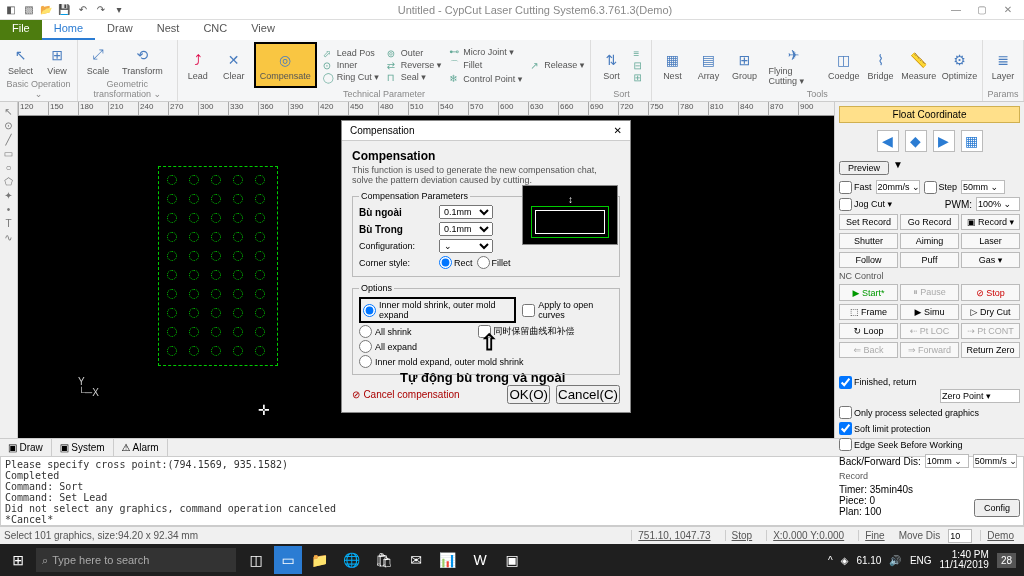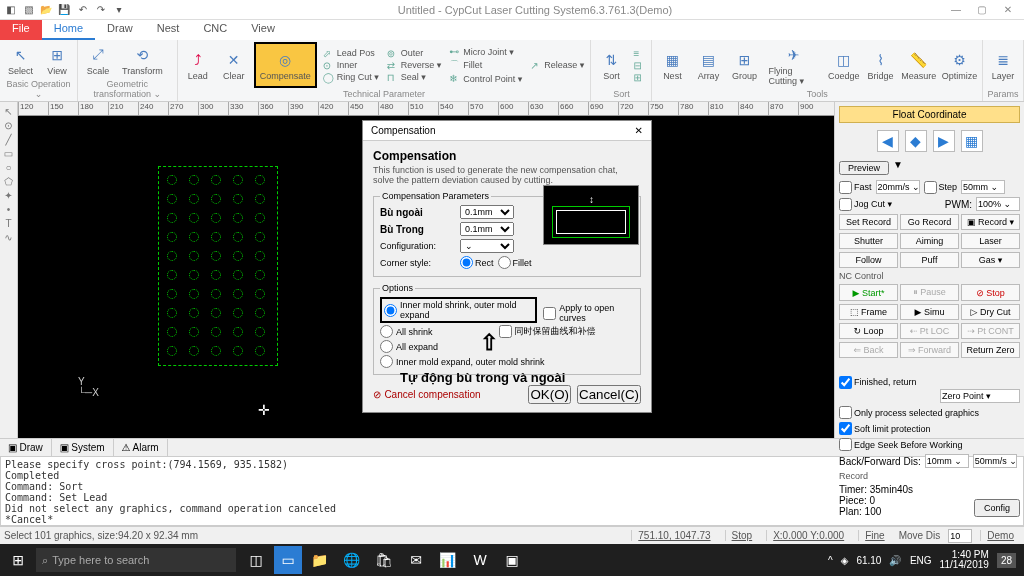--- a/index.html
+++ b/index.html
@@ -9,21 +9,21 @@
 .titlebar { height: 20px; background: #fff; display: flex; align-items: center; border-bottom: 1px solid #ddd; }
 .titlebar .qat { display: flex; gap: 4px; padding: 0 4px; }
 .titlebar .qat span { width: 14px; height: 14px; display: inline-flex; align-items: center; justify-content: center; font-size: 10px; color: #555; }
 .titlebar .title { flex: 1; text-align: center; color: #888; font-size: 11px; }
 .titlebar .winbtns { display: flex; gap: 2px; padding: 0 4px; }
 .titlebar .winbtns span { width: 24px; text-align: center; color: #888; font-size: 10px; }
 
 
 .tabs { height: 20px; display: flex; background: #fff; }
 .tabs .tab { padding: 2px 12px; font-size: 11px; color: #555; cursor: pointer; }
-.tabs .tab.file { background: #ef4444; color: #fff; }
+.tabs .tab.file { background: #4d7c0f; color: #fff; }
 .tabs .tab.active { border-bottom: 2px solid #2b7cd3; color: #2b7cd3; }
 
 
 .ribbon { height: 62px; background: #f5f6f7; border-bottom: 1px solid #ccc; display: flex; }
 .rgroup { border-right: 1px solid #ddd; padding: 2px 4px; display: flex; flex-direction: column; }
 .rgroup .items { display: flex; gap: 4px; flex: 1; }
 .rgroup .label { text-align: center; font-size: 9px; color: #888; padding-top: 1px; }
 .rbtn { display: flex; flex-direction: column; align-items: center; justify-content: center; padding: 2px 4px; cursor: pointer; min-width: 32px; }
 .rbtn .icon { width: 20px; height: 20px; display: flex; align-items: center; justify-content: center; font-size: 14px; color: #4a7dbf; }
 .rbtn .cap { font-size: 9px; color: #555; margin-top: 1px; }
@@ -48,21 +48,21 @@
 .rightpanel .hdr { background: #ffe08a; text-align: center; padding: 2px; font-size: 10px; border: 1px solid #d0b050; }
 .rightpanel .arrows { display: flex; justify-content: center; gap: 6px; padding: 4px 0; }
 .rightpanel .arrows .ar { width: 22px; height: 22px; background: #fff; border: 1px solid #bbb; display: flex; align-items: center; justify-content: center; color: #2b7cd3; font-size: 14px; }
 .rightpanel .row { display: flex; gap: 4px; align-items: center; }
 .btnrow { display: flex; gap: 2px; }
 .btnrow button { flex: 1; font-size: 9px; padding: 2px 0; background: #f8f8f8; border: 1px solid #bbb; cursor: pointer; }
 .inp { width: 44px; font-size: 9px; border: 1px solid #bbb; padding: 1px; }
 .cb { display: flex; align-items: center; gap: 2px; font-size: 9px; }
 
 
-.dialog { position: absolute; left: 362px; top: 120px; width: 290px; background: #f0f0f0; border: 1px solid #888; box-shadow: 2px 2px 6px rgba(0,0,0,0.3); font-size: 10px; z-index: 10; }
+.dialog { position: absolute; left: 341px; top: 120px; width: 290px; background: #f0f0f0; border: 1px solid #888; box-shadow: 2px 2px 6px rgba(0,0,0,0.3); font-size: 10px; z-index: 10; }
 .dialog .dlgtitle { background: #fff; padding: 4px 8px; display: flex; justify-content: space-between; border-bottom: 1px solid #ccc; }
 .dialog .dlgbody { padding: 8px 10px; }
 .dialog h3 { font-size: 12px; font-weight: bold; margin-bottom: 2px; }
 .dialog .desc { font-size: 9px; color: #555; margin-bottom: 6px; }
 .dialog fieldset { border: 1px solid #bbb; padding: 4px 6px; margin-bottom: 6px; }
 .dialog legend { font-size: 9px; padding: 0 2px; }
 .dialog .prow { display: flex; align-items: center; gap: 4px; margin-bottom: 3px; }
 .dialog .plabel { width: 76px; font-size: 10px; font-weight: bold; }
 .dialog .plabel.n { font-weight: normal; font-size: 9px; }
 .dialog select { font-size: 9px; width: 54px; }
@@ -535,21 +535,21 @@
             <span>Rect</span>
           </label>
         <label class="cb">
             <input type="radio" style="">
             <span>Fillet</span>
           </label>
       </div>
     </fieldset>
     <fieldset>
         <legend>Options</legend>
-      <div style="display:flex;gap:6px;align-items:flex-end">
+      <div style="display:flex;gap:6px;align-items:center">
         <label class="opt boxed">
             <input type="radio" checked="" style="">
             <span>Inner mold shrink, outer mold expand</span>
           </label>
         <label class="opt">
             <input type="checkbox" style="">
             <span>Apply to open curves</span>
           </label>
       </div>
       <div style="display:flex;gap:6px">

